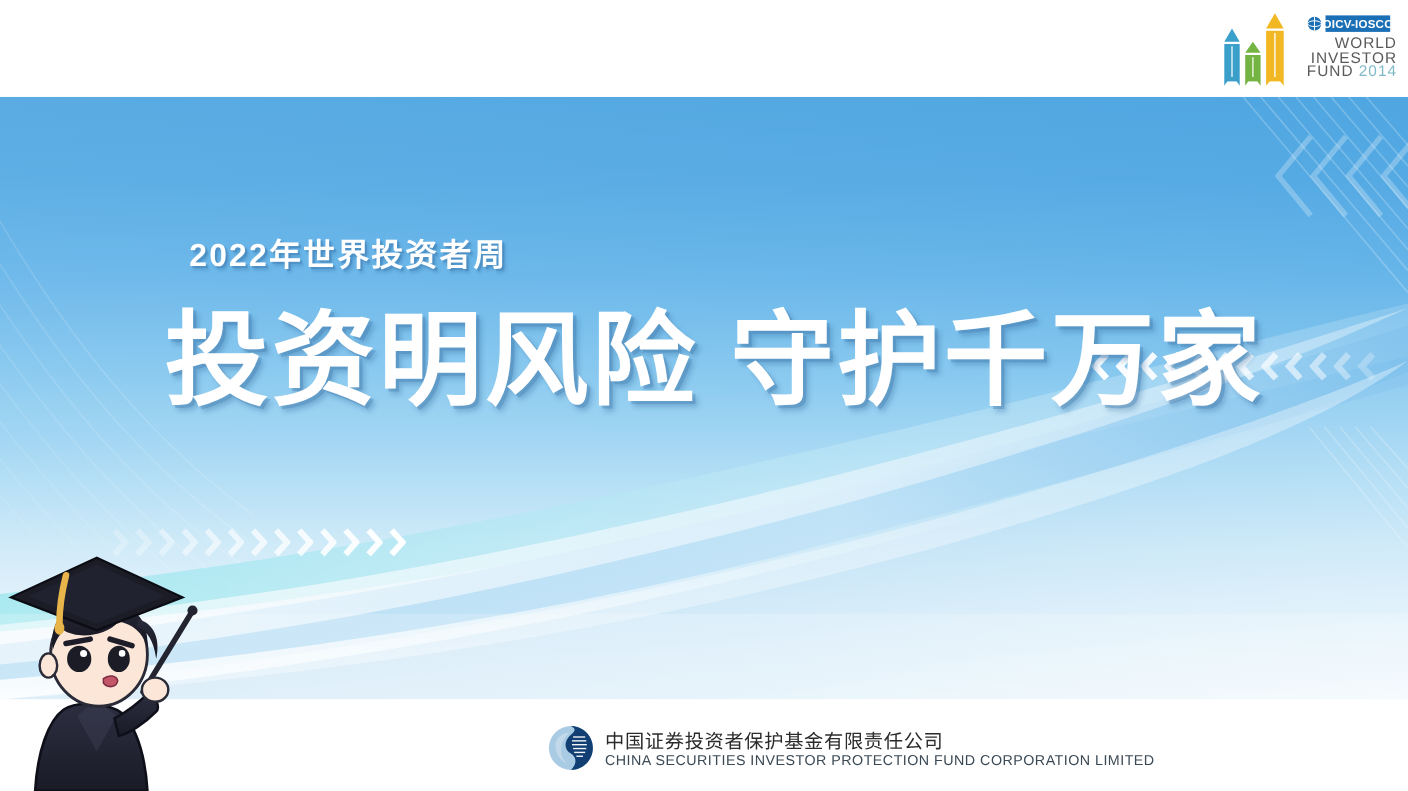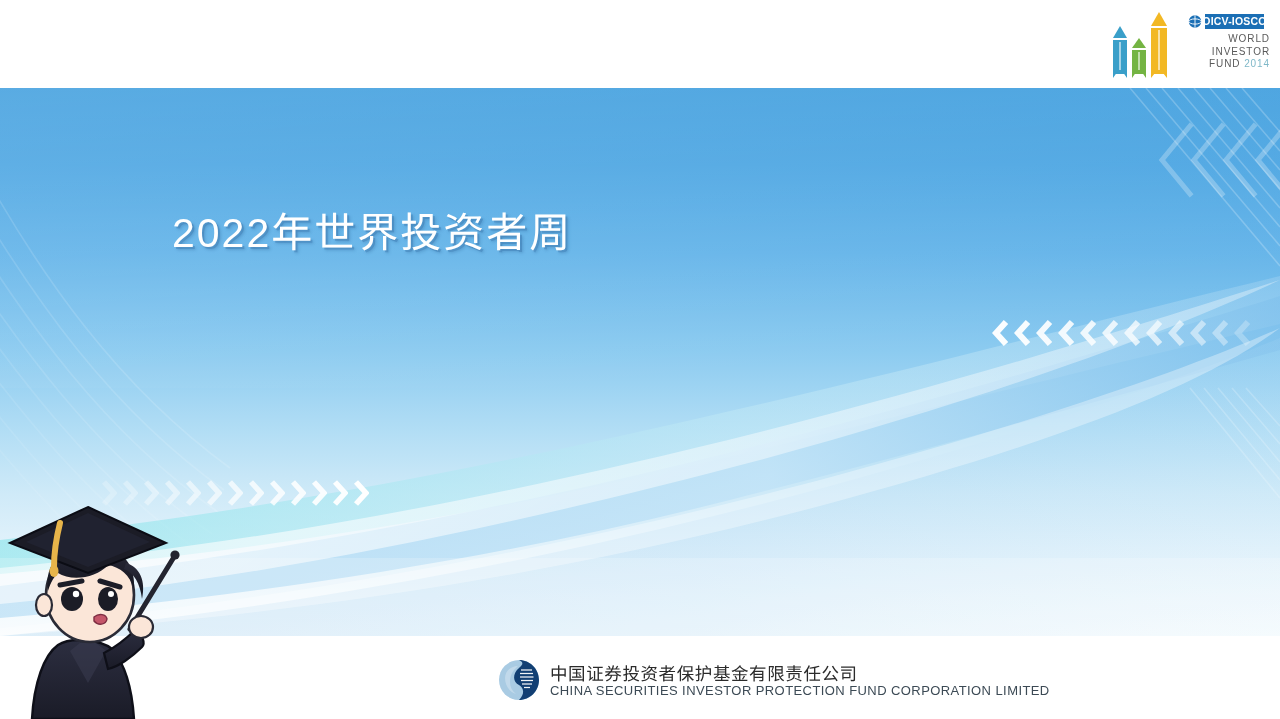--- a/index.html
+++ b/index.html
@@ -52,21 +52,21 @@
     top: 7px;
     width: 78px;
     height: 17px;
   }
   .wiw-words {
     position: absolute;
     left: 92px;
     top: 27px;
     width: 84px;
     color: #5a5a5a;
-    font-size: 10px;
+    font-size: 14px;
     line-height: 12.6px;
     letter-spacing: 0.9px;
     font-weight: 400;
     font-family: "Liberation Sans", sans-serif;
   }
   .wiw-words .yr {
     color: #7fb8c8;
   }
 
   
@@ -105,23 +105,23 @@
     width: 1280px;
     height: 548px;
     z-index: 20;
     pointer-events: none;
   }
 
   .subtitle {
     position: absolute;
     left: 172px;
     top: 122px;
-    font-size: 41px;
+    font-size: 29px;
     line-height: 46px;
-    font-weight: 400;
+    font-weight: 700;
     color: #ffffff;
     letter-spacing: 2px;
     white-space: nowrap;
     text-shadow:
        2px 2px 0 rgba(60,120,175,0.42),
        3px 3px 3px rgba(40,95,150,0.30);
     font-family: "Liberation Sans", "DejaVu Sans", sans-serif;
   }
 
   .headline {
@@ -392,20 +392,21 @@
       <svg class="chev" viewBox="0 0 17 26">
           <path d="M4,2 L14,13 L4,24" stroke="#ffffff" stroke-width="5.5" fill="none" opacity="0.94"></path>
         </svg>
       <svg class="chev" viewBox="0 0 17 26">
           <path d="M4,2 L14,13 L4,24" stroke="#ffffff" stroke-width="5.5" fill="none" opacity="0.98"></path>
         </svg>
     </div>
 
     <div class="text-block">
       <div class="subtitle">2022年世界投资者周</div>
+      <div class="headline">投资明风险  守护千万家</div>
     </div>
   </div>
 
   <svg class="mascot" viewBox="0 0 200 232">
     <defs>
       <linearGradient id="gownG" x1="0" y1="0" x2="0" y2="1">
         <stop offset="0%" stop-color="#2c2e40"></stop>
         <stop offset="100%" stop-color="#1a1b27"></stop>
       </linearGradient>
       <linearGradient id="hairG" x1="0" y1="0" x2="0" y2="1">

